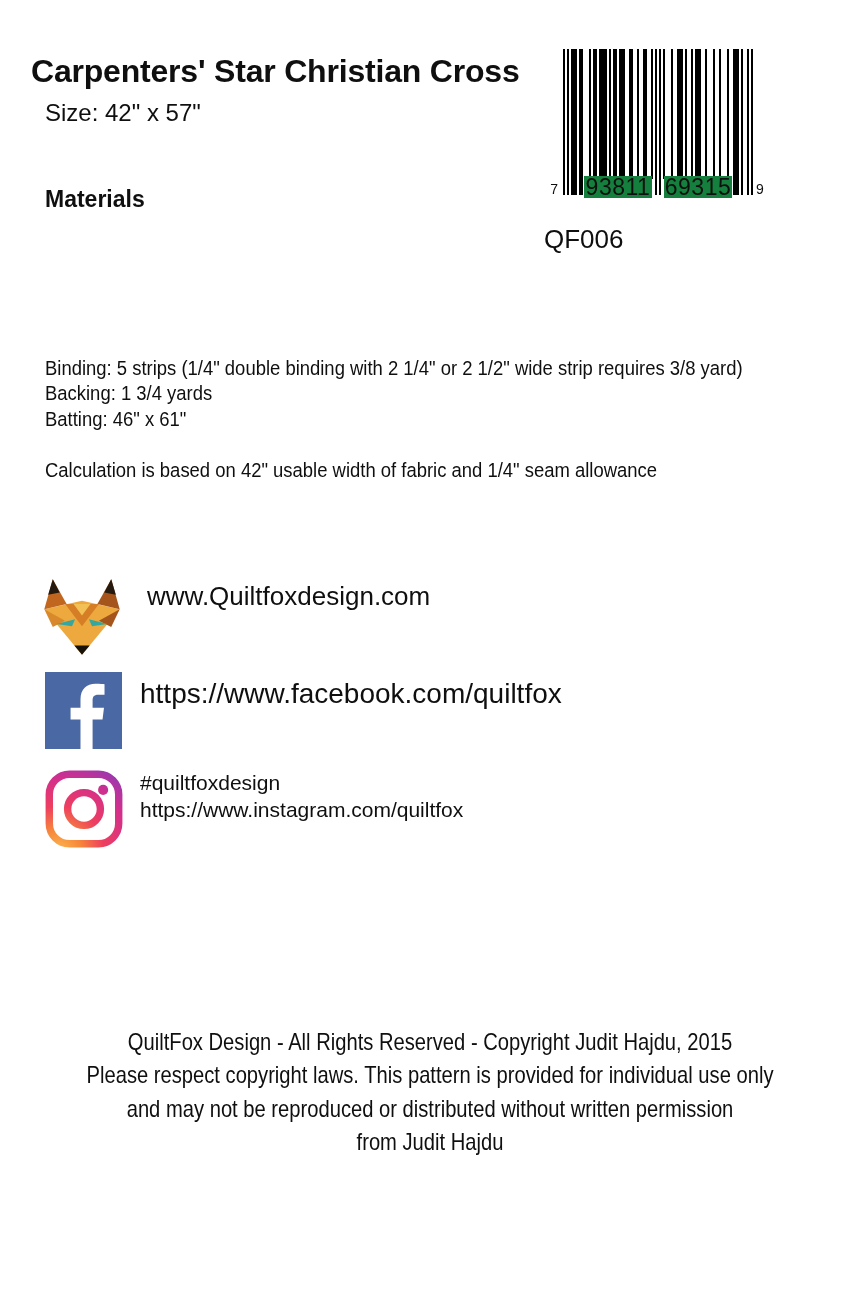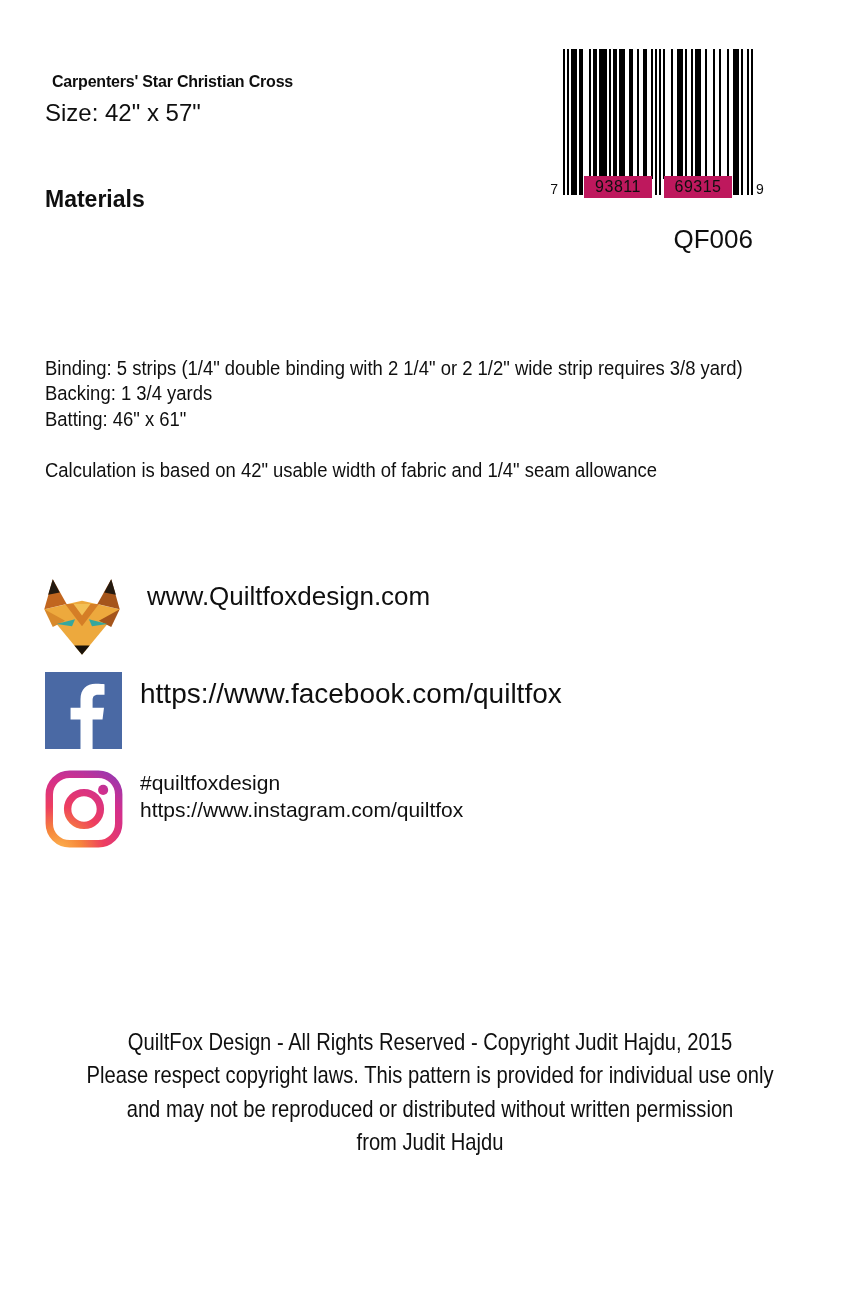--- a/index.html
+++ b/index.html
@@ -6,34 +6,34 @@
   .page {
     position: relative;
     width: 841px; height: 1300px;
     background: var(--page-bg, #ffffff);
     color: var(--text-color, #0f0f0f);
     font-family: "Liberation Sans", sans-serif;
     overflow: hidden;
   }
   .abs { position: absolute; }
 
-  .title      { left: 52px; top: 53px;  font-size: 16px; font-weight: bold; letter-spacing: -0.2px; margin-top: 20px; }
+  .title      { left: 31px; top: 53px;  font-size: 32px; font-weight: bold; letter-spacing: -0.2px; }
   .size-line  { left: 45px; top: 99px;  font-size: 24px; }
 
   
   .barcode    { left: 563px; top: 49px; width: 190px; height: 152px; }
   .barcode svg { display: block; }
-  .bc-group   { position: absolute; top: 127px; font-size: 16px; letter-spacing: 0.5px;
-                background: #be185d; text-align: center; line-height: 22px; }
+  .bc-group   { position: absolute; top: 127px; font-size: 23px; letter-spacing: 0.5px;
+                background: #15803d; text-align: center; line-height: 22px; }
   .bc-g1      { left: 21px;  width: 68px; }
   .bc-g2      { left: 101px; width: 68px; }
   .bc-digit   { position: absolute; top: 133px; font-size: 14px; width: 14px; line-height: 14px; }
   .bc-left    { left: -19px; text-align: right; }
   .bc-right   { left: 193px; text-align: left; }
-  .product-code { left: 563px; top: 224px; width: 190px; text-align: right; font-size: 26px; }
+  .product-code { left: 544px; top: 224px; width: 190px; text-align: left; font-size: 26px; }
 
   .materials-heading { left: 45px; top: 186px; font-size: 23px; font-weight: bold; }
   .fabric-list  { left: 45px; top: 229px; font-size: 20.5px; line-height: 25.3px; }
   .condensed    { transform: scaleX(0.9); transform-origin: left top; white-space: nowrap; }
   .supply-list  { left: 45px; top: 355px; font-size: 20.5px; line-height: 25.3px; }
   .calc-note    { left: 45px; top: 458px; font-size: 20.5px; }
 
   
   .fox-icon   { left: 43px; top: 577px; width: 78px; height: 80px; }
   .site-link  { left: 147px; top: 581px; font-size: 26px; }

